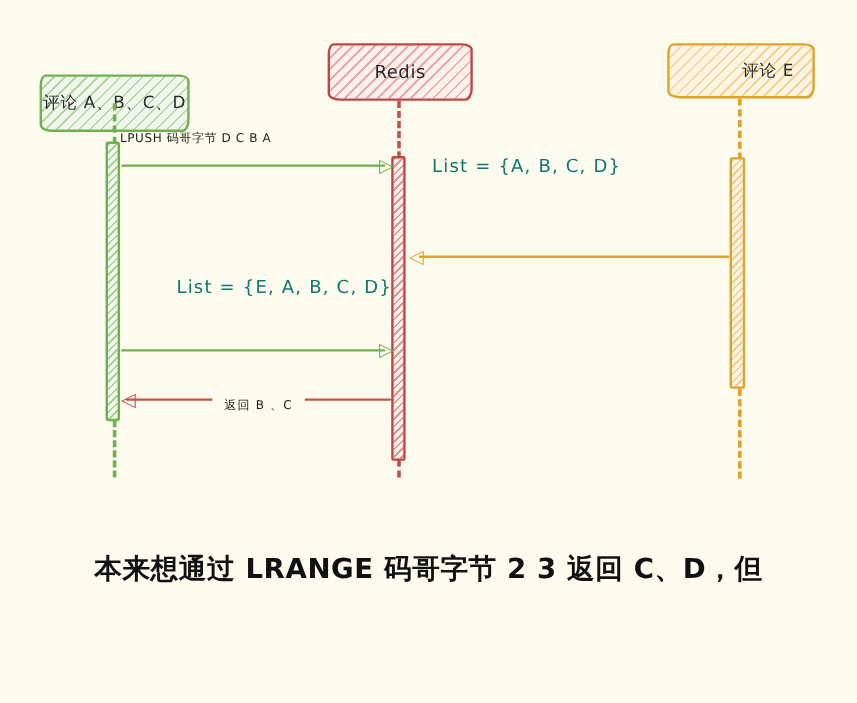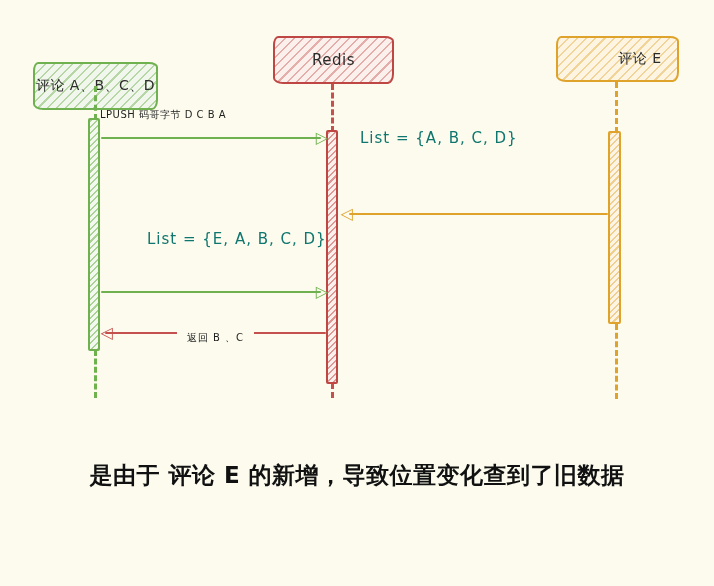--- a/index.html
+++ b/index.html
@@ -167,16 +167,16 @@
   <div class="msg-line green" style="left:101px;top:291px;width:220px;"></div>
   <div class="arrowhead green" style="left:322px;top:292px;">▷</div>
 
   <div class="msg-line red" style="left:105px;top:332px;width:221px;"></div>
   <div class="arrowhead red" style="left:107px;top:333px;">◁</div>
   <div class="inline-label-wrap" style="left:105px;top:333px;width:221px;">
     <span>返回 B 、C</span>
   </div>
 
   <div class="caption" style="top:462px;">
-    <div>是由于 评论 E 的新增，导致位置变化查到了旧数据</div>
+    <div>本来想通过 LRANGE 码哥字节 2 3 返回 C、D，但</div>
   </div>
 
 </div>
 
 </body></html>

